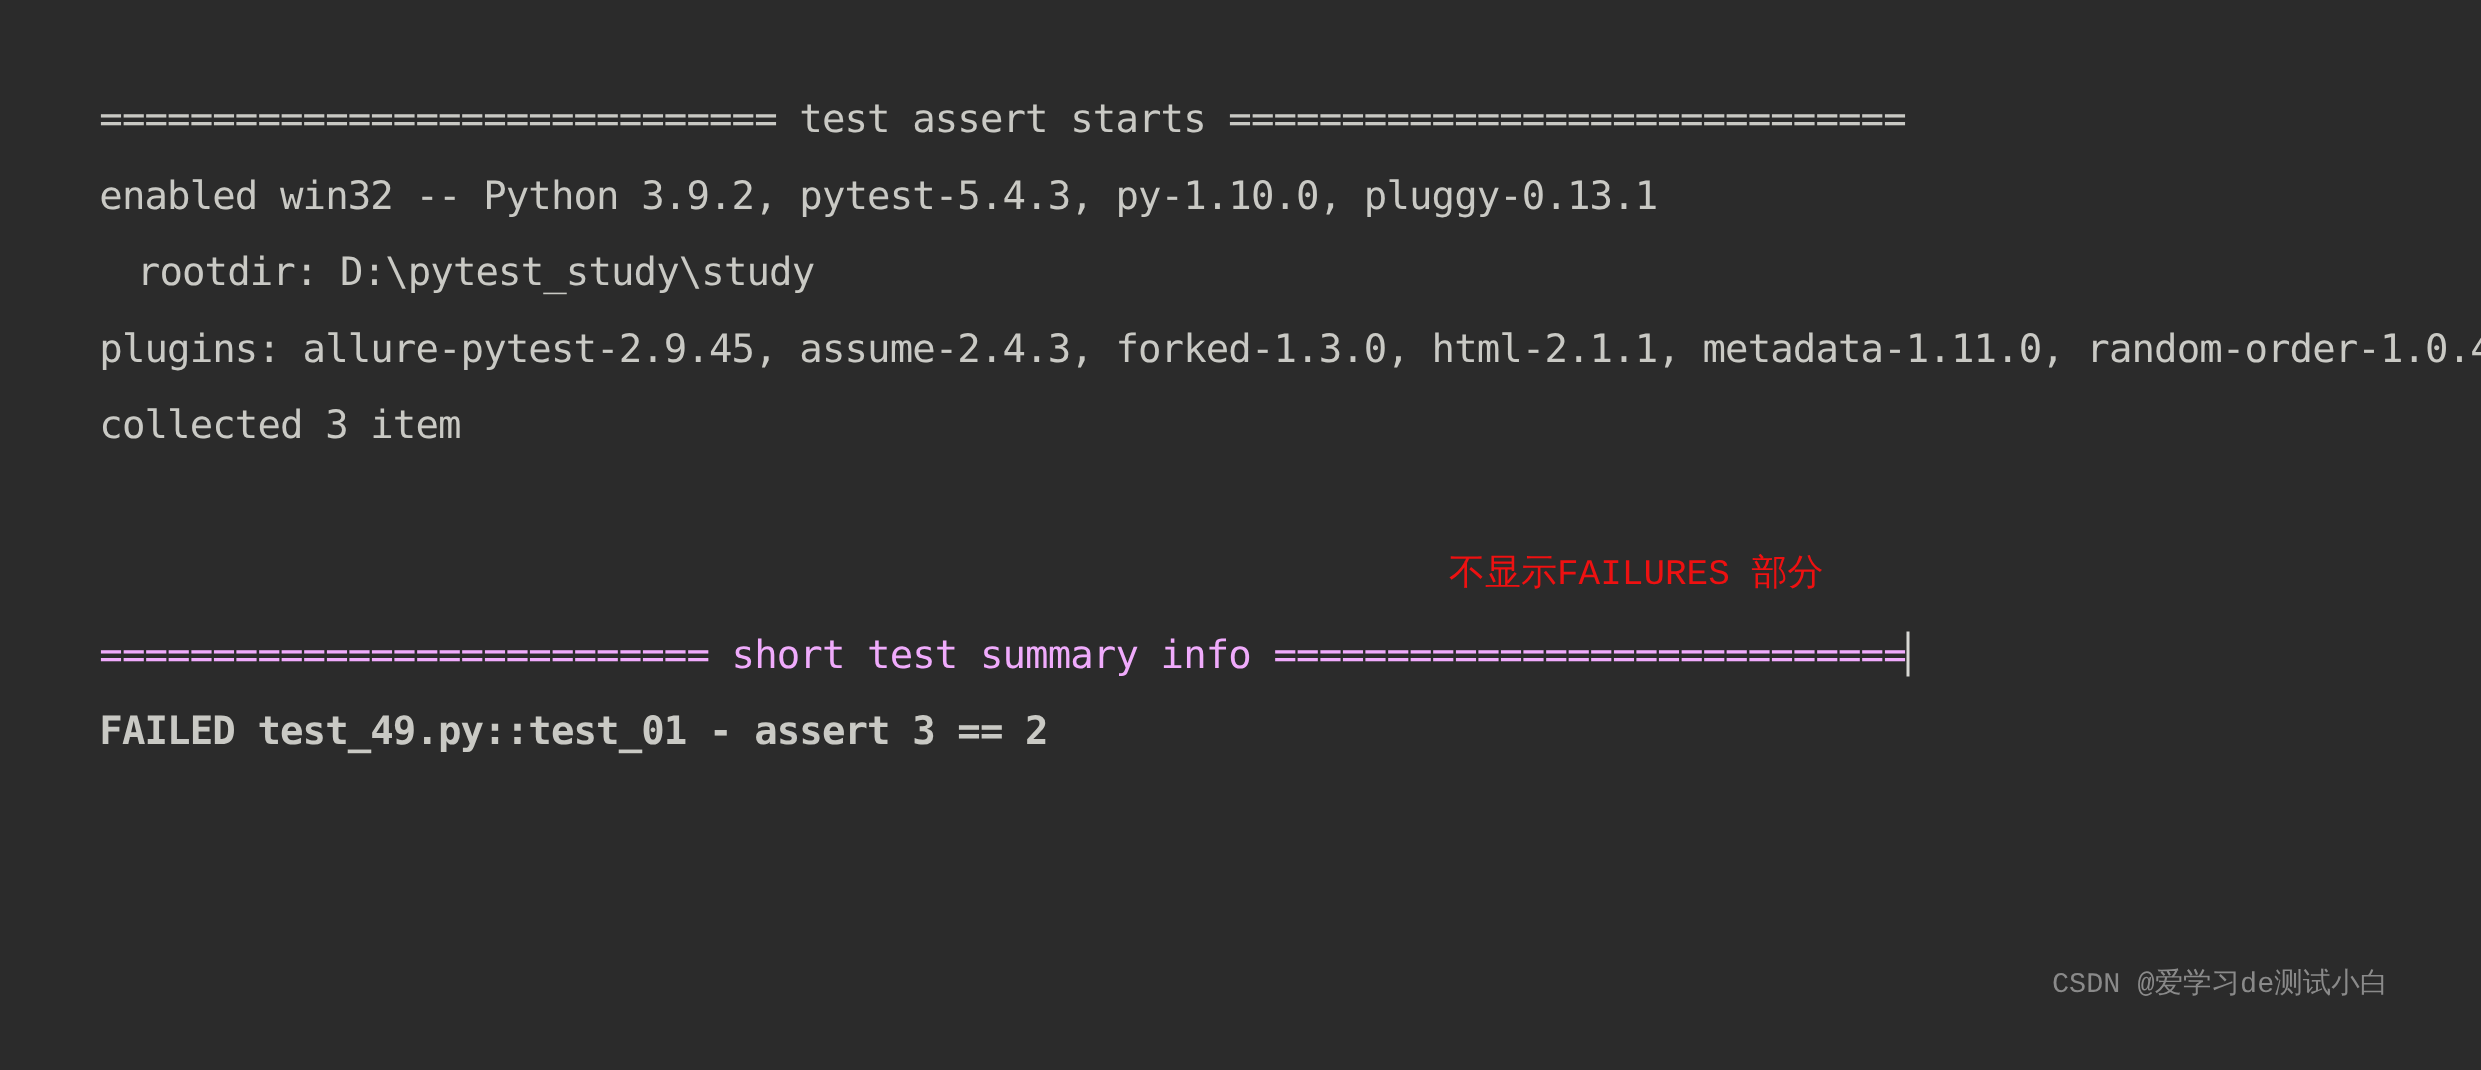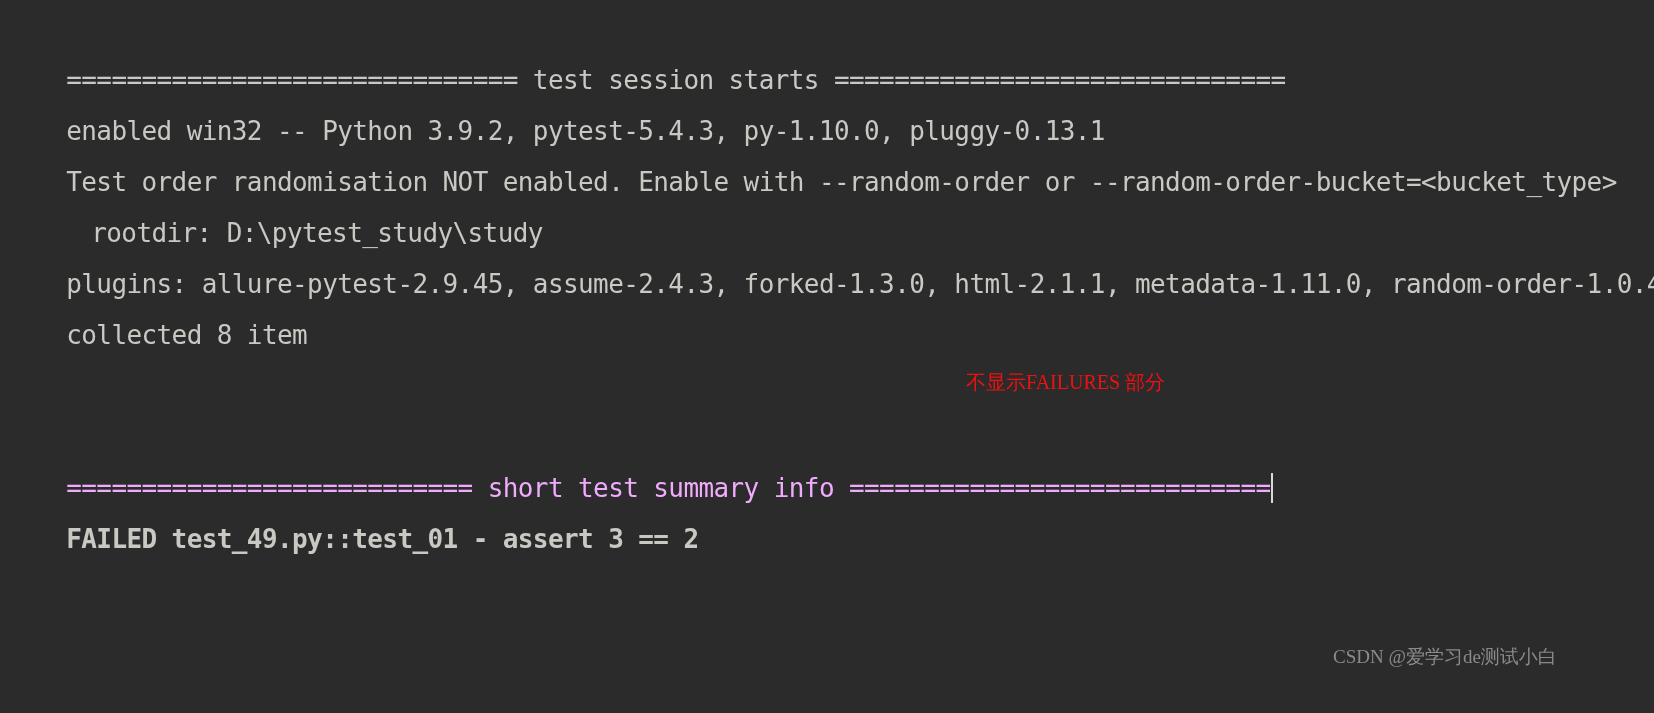--- a/index.html
+++ b/index.html
@@ -50,63 +50,61 @@
     width: 2px;
     height: 30px;
     background: #d8d8d4;
     vertical-align: -6px;
     margin-left: 0px;
   }
   
   #annotation {
     position: absolute;
     color: #ee1111;
-    font-family: Liberation Serif, serif;
-    font-size: 20px;
+    font-family: Liberation Mono, monospace;
+    font-size: 24px;
     line-height: 1;
     white-space: pre;
   }
   
   #watermark {
     position: absolute;
     color: #9b9b9b;
-    font-family: Liberation Serif, serif;
+    font-family: Liberation Mono, monospace;
     font-size: 19px;
     line-height: 1;
     white-space: pre;
     opacity: 0.85;
+    margin-left: 35px;
   }
 </style>
 </head>
 <body>
 
 <div id="terminal" style="background: rgb(43, 43, 43);">
 
   <div class="line" style="color: rgb(201, 201, 196);">
-    <span class="txt">============================== test session starts ==============================</span>
+    <span class="txt">============================== test assert starts ==============================</span>
   </div>
 
   <div class="line" style="color: rgb(201, 201, 196);">
     <span class="txt">enabled win32 -- Python 3.9.2, pytest-5.4.3, py-1.10.0, pluggy-0.13.1</span>
   </div>
 
-  <div class="line" style="color: rgb(201, 201, 196);">
-    <span class="txt">Test order randomisation NOT enabled. Enable with --random-order or --random-order-bucket=&lt;bucket_type&gt;</span>
-  </div>
 
   <div class="line" style="color: rgb(201, 201, 196); padding-left: 31px;">
     <span class="txt">rootdir: D:\pytest_study\study</span>
   </div>
 
   <div class="line" style="color: rgb(201, 201, 196);">
     <span class="txt">plugins: allure-pytest-2.9.45, assume-2.4.3, forked-1.3.0, html-2.1.1, metadata-1.11.0, random-order-1.0.4</span>
   </div>
 
   <div class="line" style="color: rgb(201, 201, 196);">
-    <span class="txt">collected 8 item</span>
+    <span class="txt">collected 3 item</span>
   </div>
 
   <div class="line blank">
     <span class="txt"></span>
   </div>
 
 
   <div class="line blank">
     <span class="txt"></span>
   </div>

